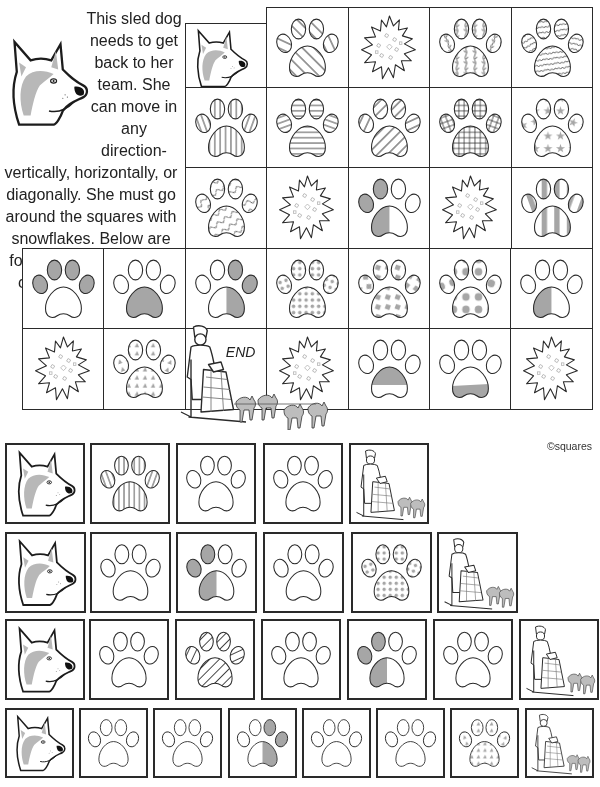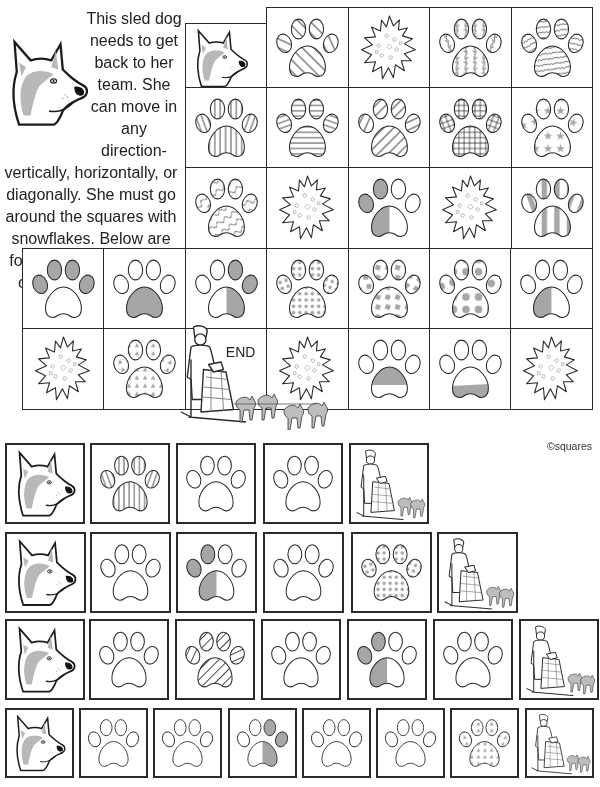--- a/index.html
+++ b/index.html
@@ -439,21 +439,21 @@
             <use href="#paw-pad" fill="#fff"></use>
             <use href="#paw-toes" fill="url(#p-tri)"></use>
             <use href="#paw-pad" fill="url(#p-tri)"></use>
             <use href="#paw-toes" fill="none" stroke="#2a2a2a" stroke-width="1.2"></use>
             <use href="#paw-pad" fill="none" stroke="#2a2a2a" stroke-width="1.2"></use>
           </g>
         </svg>
       </span>
     </div>
     <div class="cell grid-cell" style="left: 184.8px; top: 328.2px; width: 82.9px; height: 81.7px;">
-      <span class="label" style="left:40px;top:15px;font-size:14px;">END</span>
+      <span class="label" style="left:40px;top:15px;font-size:14px;font-style:italic;">END</span>
     </div>
     <div class="cell grid-cell" style="left: 266.2px; top: 328.2px; width: 82.9px; height: 81.7px;">
       <svg viewBox="0 0 80 80">
         <use href="#snowflake"></use>
       </svg>
     </div>
     <div class="cell grid-cell" style="left: 347.6px; top: 328.2px; width: 82.9px; height: 81.7px;">
       <span style="position: absolute; inset: 0px;">
         <svg viewBox="0 0 80 80" preserveAspectRatio="xMidYMid meet">
           <g transform="translate(4,4) scale(0.9)">

